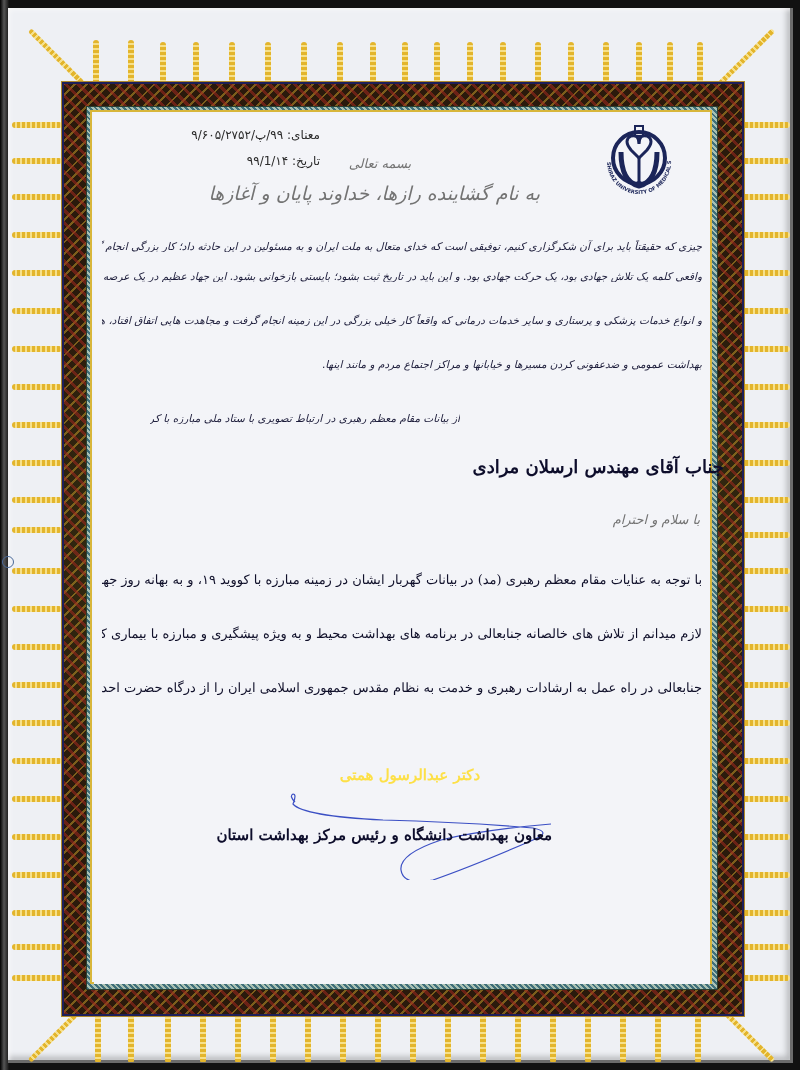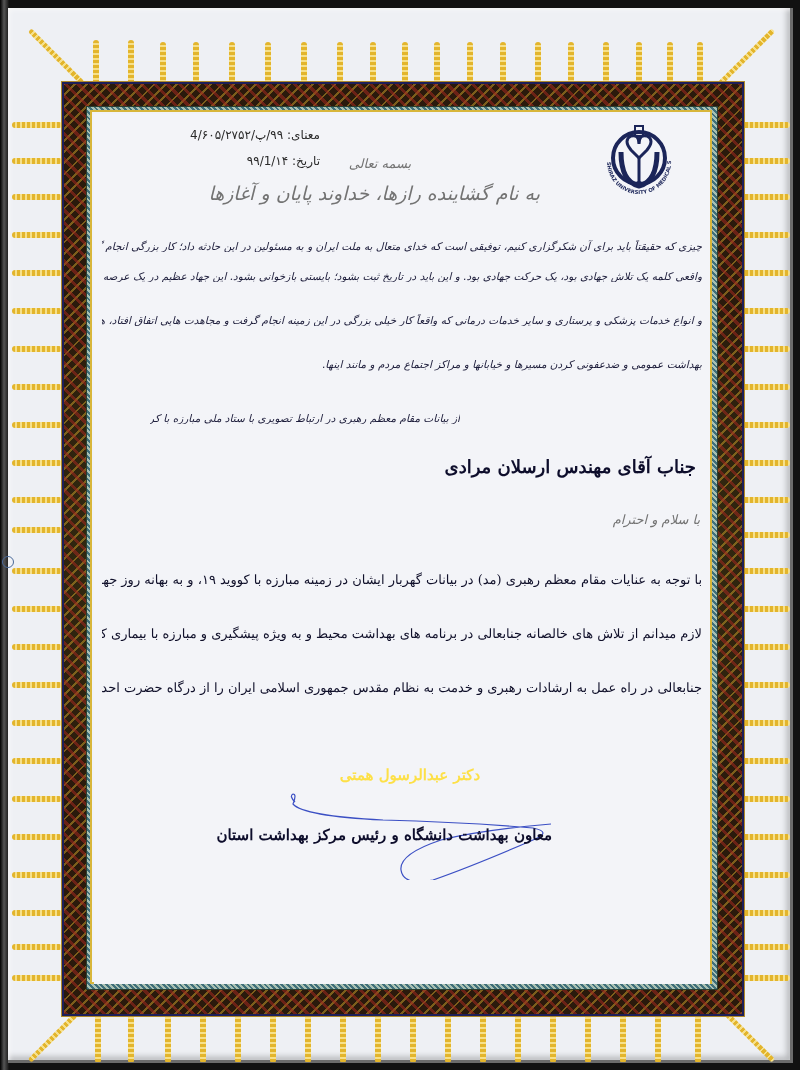--- a/index.html
+++ b/index.html
@@ -202,39 +202,39 @@
   <rect x="38" y="14" width="8" height="10" fill="none" stroke="#1b2559" stroke-width="2"></rect>
   <line x1="42" y1="46" x2="42" y2="70" stroke="#1b2559" stroke-width="3"></line>
   <circle cx="42" cy="72" r="3" fill="#1b2559"></circle>
   <text font-size="5.2" fill="#1b2559" font-family="DejaVu Sans, sans-serif" font-weight="bold">
     <textPath href="#arcTxt">SHIRAZ UNIVERSITY OF MEDICAL SCIENCES</textPath>
   </text>
 </svg>
 
 <div class="txt meta-line rtl" style="left:130px;top:128px;width:190px;text-align:right;">
   <span>معنای:</span>
-  <span>۹۹/پ/4/۶۰۵/۲۷۵۲</span>
+  <span>۹۹/پ/۹/۶۰۵/۲۷۵۲</span>
 </div>
 <div class="txt meta-line rtl" style="left:170px;top:154px;width:150px;text-align:right;">
   <span>تاریخ:</span>
   <span>۹۹/1/۱۴</span>
 </div>
 
 <div class="txt basmala rtl" style="left:330px;top:156px;width:100px;text-align:center;">بسمه تعالی</div>
 <div class="txt invocation rtl" style="left:240px;top:182px;width:300px;text-align:center;">به نام گشاینده رازها، خداوند پایان و آغازها</div>
 
 <div>
   <div class="txt quote-line rtl" style="left:102px;top:240px;width:600px;text-align:right;overflow:hidden;">چیزی که حقیقتاً باید برای آن شکرگزاری کنیم، توفیقی است که خدای متعال به ملت ایران و به مسئولین در این حادثه داد؛ کار بزرگی انجام گرفت، جهاد عظیمی در کشور به وجود آمد و به معنای</div>
   <div class="txt quote-line rtl" style="left:102px;top:270px;width:600px;text-align:right;overflow:hidden;">واقعی کلمه یک تلاش جهادی بود، یک حرکت جهادی بود. و این باید در تاریخ ثبت بشود؛ بایستی بازخوانی بشود. این جهاد عظیم در یک عرصه ی متنوع و وسیعی اتفاق افتاد؛ هم در زمینه ی درمان</div>
   <div class="txt quote-line rtl" style="left:102px;top:314px;width:600px;text-align:right;overflow:hidden;">و انواع خدمات پزشکی و پرستاری و سایر خدمات درمانی که واقعاً کار خیلی بزرگی در این زمینه انجام گرفت و مجاهدت هایی اتفاق افتاد، هم در زمینه ی مسئله ی پیشگیری و غربالگری و بهداشت محیط و</div>
   <div class="txt quote-line rtl" style="left:300px;top:358px;width:402px;text-align:right;">بهداشت عمومی و ضدعفونی کردن مسیرها و خیابانها و مراکز اجتماع مردم و مانند اینها.</div>
   <div class="txt quote-src rtl" style="left:150px;top:412px;width:310px;text-align:right;overflow:hidden;">از بیانات مقام معظم رهبری در ارتباط تصویری با ستاد ملی مبارزه با کرونا ۲۱ اردیبهشت ۱۳۹۹</div>
 </div>
 
-<div class="txt addressee rtl" style="left:426px;top:456px;width:270px;text-align:right;">جناب آقای مهندس ارسلان مرادی</div>
+<div class="txt addressee rtl" style="left:454px;top:456px;width:270px;text-align:right;">جناب آقای مهندس ارسلان مرادی</div>
 <div class="txt salutation rtl" style="left:560px;top:512px;width:140px;text-align:right;">با سلام و احترام</div>
 
 <div>
   <div class="txt body-line rtl" style="left:102px;top:572px;width:600px;text-align:right;overflow:hidden;">با توجه به عنایات مقام معظم رهبری (مد) در بیانات گهربار ایشان در زمینه مبارزه با کووید ۱۹، و به بهانه روز جهانی بهداشت محیط بر خود</div>
   <div class="txt body-line rtl" style="left:102px;top:626px;width:600px;text-align:right;overflow:hidden;">لازم میدانم از تلاش های خالصانه جنابعالی در برنامه های بهداشت محیط و به ویژه پیشگیری و مبارزه با بیماری کرونا قدردانی نمایم. موفقیت</div>
   <div class="txt body-line rtl" style="left:102px;top:680px;width:600px;text-align:right;overflow:hidden;">جنابعالی در راه عمل به ارشادات رهبری و خدمت به نظام مقدس جمهوری اسلامی ایران را از درگاه حضرت احدیت مسئلت می نمایم.</div>
 </div>
 
 <div class="txt sig-name rtl" style="left:320px;top:766px;width:180px;text-align:center;">دکتر عبدالرسول همتی</div>
 <svg class="signature" viewBox="0 0 300 100">

